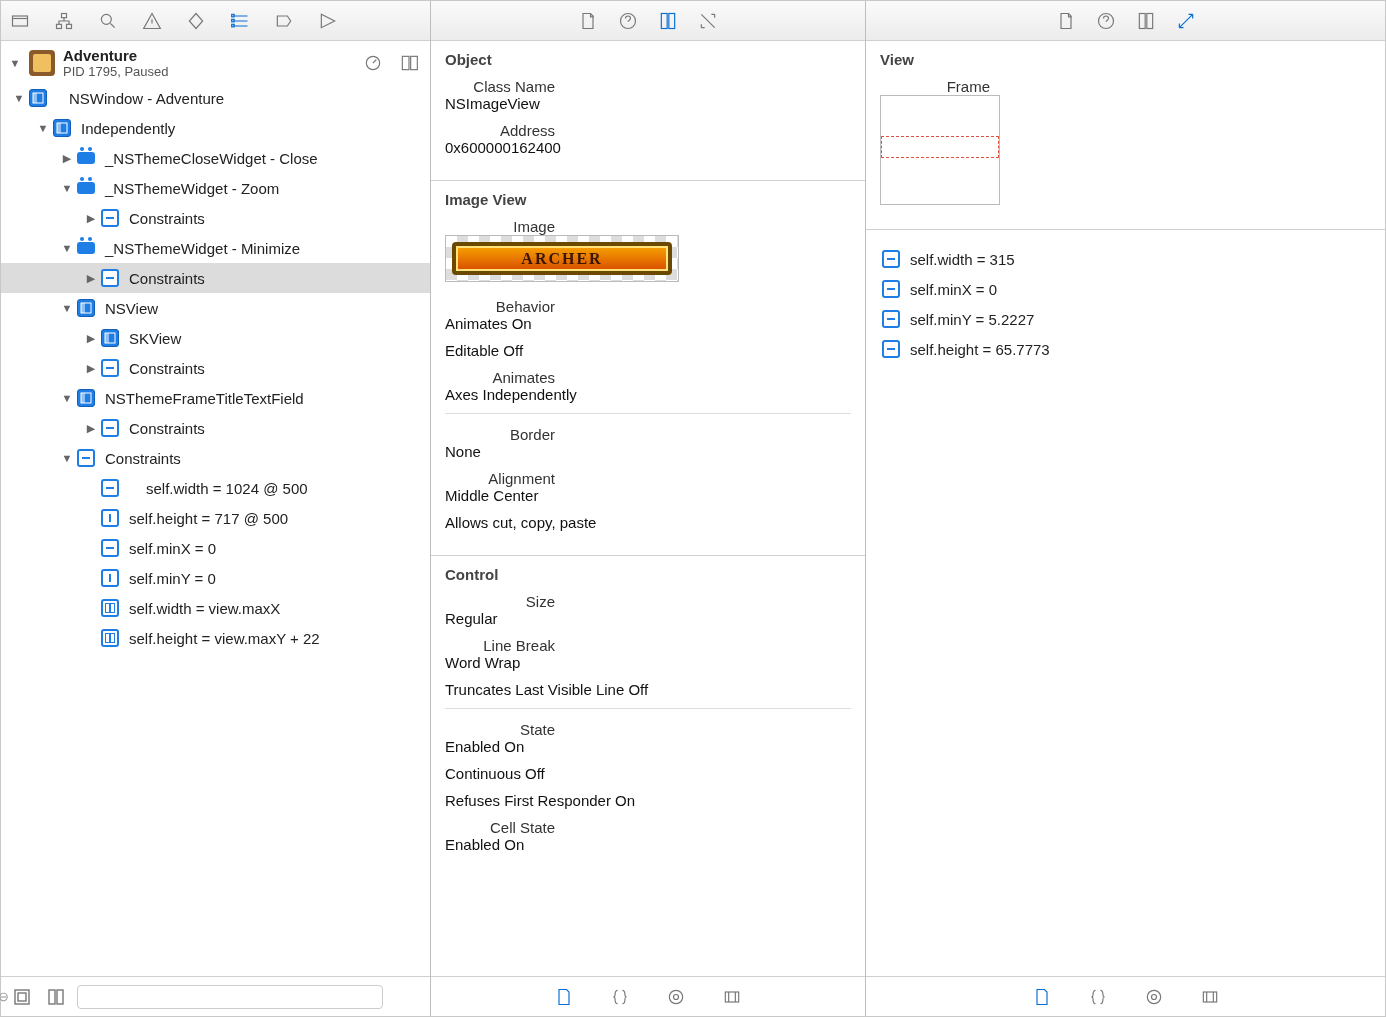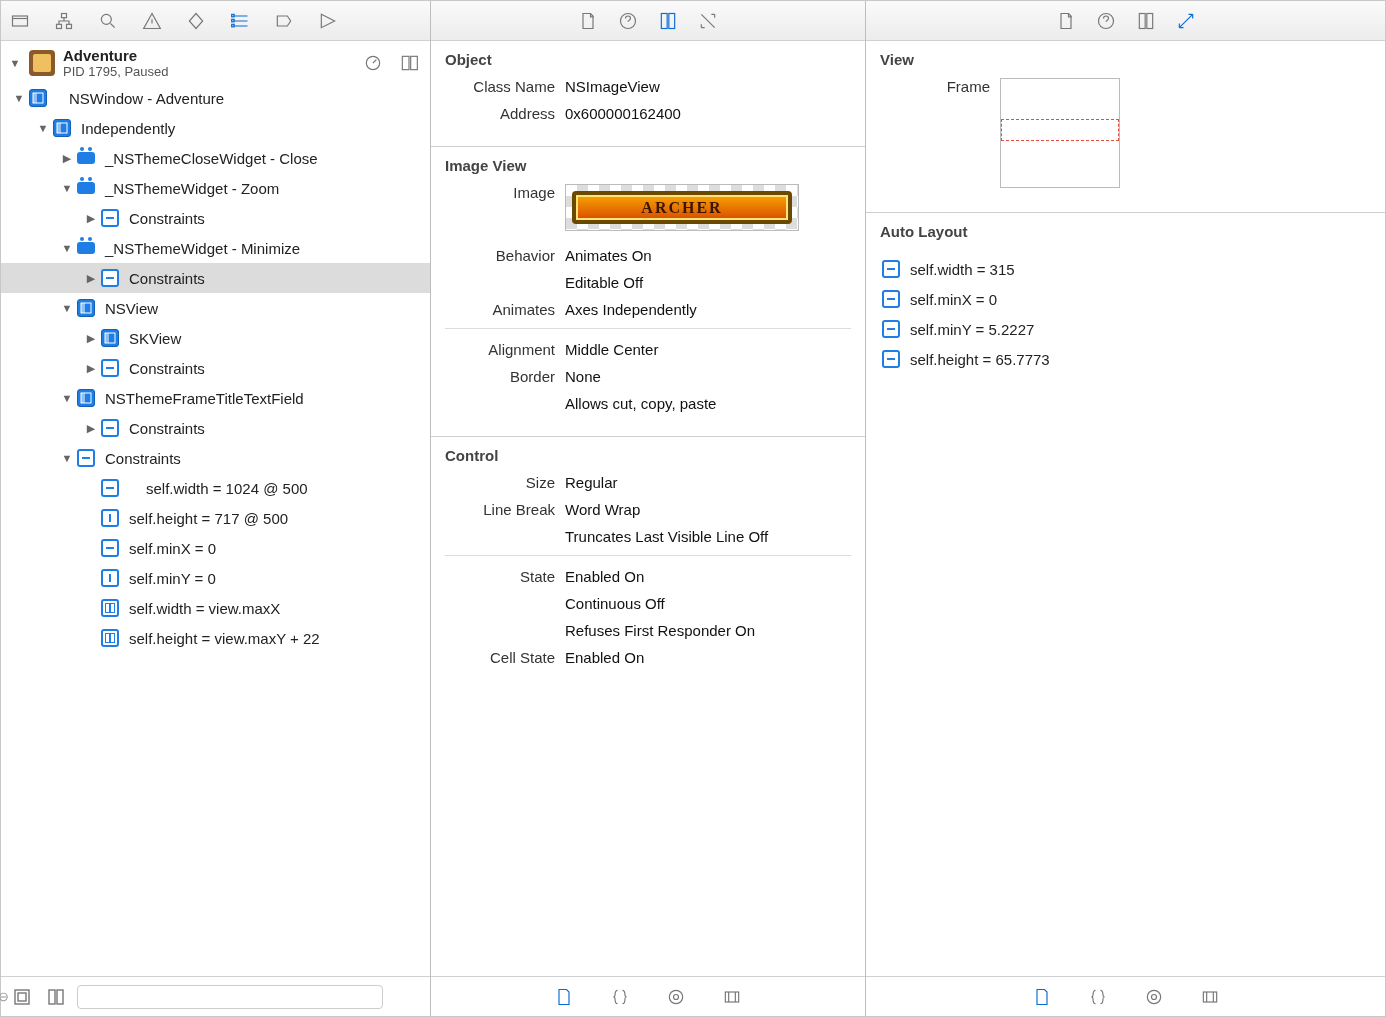--- a/index.html
+++ b/index.html
@@ -29,21 +29,21 @@
 .ticon.blue-square { background:#1f7de6; border:1px solid #1260b8; border-radius:3px; }
 .ticon.blue-square.small { width:18px; height:18px; }
 .ticon.widget { width:18px; height:12px; background:#1f7de6; border-radius:3px; position:relative; }
 .ticon.widget::before { content:""; position:absolute; top:-5px; left:3px; width:4px; height:4px; background:#1f7de6; border-radius:50%; }
 .ticon.widget::after { content:""; position:absolute; top:-5px; right:3px; width:4px; height:4px; background:#1f7de6; border-radius:50%; }
 .ticon.constraint { width:18px; height:18px; border:2px solid #1f7de6; border-radius:3px; background:#fff; position:relative; }
 .ticon.constraint::after { content:""; position:absolute; top:3px; bottom:3px; left:50%; width:2px; margin-left:-1px; background:#1f7de6; }
 .ticon.constraint.h::after { top:50%; bottom:auto; left:3px; right:3px; width:auto; height:2px; margin:-1px 0 0 0; }
 .section { border-bottom:1px solid #cfcfcf; padding: 10px 14px 14px 14px; }
 .section-title { font-weight:600; font-size:15px; color:#444; margin-bottom:10px; }
-.kv { display:flex; align-items:flex-start; margin-bottom:10px; font-size:15px; }
+.kv { display:flex; align-items:flex-start; margin-bottom:10px; font-size:15px;flex-direction:column; }
 .kv .k { width:120px; text-align:right; color:#333; padding-right:10px; }
 .kv .v { flex:1; color:#111; }
 .img-preview { display:inline-block; padding:6px; background:repeating-conic-gradient(#ddd 0 25%, #fff 0 50%) 0 0/22px 22px; border:1px solid #bbb; }
 .archer-btn { width:220px; height:33px; background:linear-gradient(#f7a400,#d94b00); border:4px solid #6b4a00; border-radius:4px; display:flex; align-items:center; justify-content:center; font-weight:800; font-family: Georgia, serif; letter-spacing:2px; color:#3a1600; font-size:16px; text-transform:uppercase; box-shadow: inset 0 0 0 2px #ffe27a; }
 .bottom-bar { height:40px; border-top:1px solid #d0d0d0; display:flex; align-items:center; justify-content:center; gap:30px; }
 .left-bottom { height:40px; border-top:1px solid #d0d0d0; display:flex; align-items:center; gap:8px; padding:0 8px; }
 .filter-input { flex:1; height:24px; border:1px solid #ccc; border-radius:4px; padding:0 8px; background:#fff; font-size:13px; }
 .frame-box { display:flex; align-items:flex-start; gap:16px; }
 .frame-rect { width:120px; height:110px; border:1px solid #bbb; position:relative; background:#fff; }
 .frame-sel { position:absolute; left:0; right:0; top:40px; height:22px; border:1px dashed #e05040; }
@@ -342,26 +342,26 @@
       <div class="kv">
             <div class="k"></div>
             <div class="v">Editable Off</div>
           </div>
       <div class="kv">
             <div class="k">Animates</div>
             <div class="v">Axes Independently</div>
           </div>
       <hr style="border:none;border-top:1px solid #ddd;margin:4px 0 12px 0;">
       <div class="kv">
+            <div class="k">Border</div>
+            <div class="v">None</div>
+          </div>
+      <div class="kv">
             <div class="k">Alignment</div>
             <div class="v">Middle Center</div>
-          </div>
-      <div class="kv">
-            <div class="k">Border</div>
-            <div class="v">None</div>
           </div>
       <div class="kv">
             <div class="k"></div>
             <div class="v">Allows cut, copy, paste</div>
           </div>
     </div>
 
     <div class="section" style="border-bottom:none;">
       <div class="section-title">Control</div>
       <div class="kv">
@@ -460,21 +460,20 @@
         <div class="k">Frame</div>
         <div class="v frame-box">
           <div class="frame-rect">
                 <div class="frame-sel"></div>
               </div>
         </div>
       </div>
     </div>
 
     <div class="section" style="border-bottom:none;">
-      <div class="section-title">Auto Layout</div>
       <div class="constraints-list" id="al-list">
             <div class="constraint-item">
               <span class="ticon constraint h"></span>
               <span>self.width = 315</span>
             </div>
             <div class="constraint-item">
               <span class="ticon constraint h"></span>
               <span>self.minX = 0</span>
             </div>
             <div class="constraint-item">

